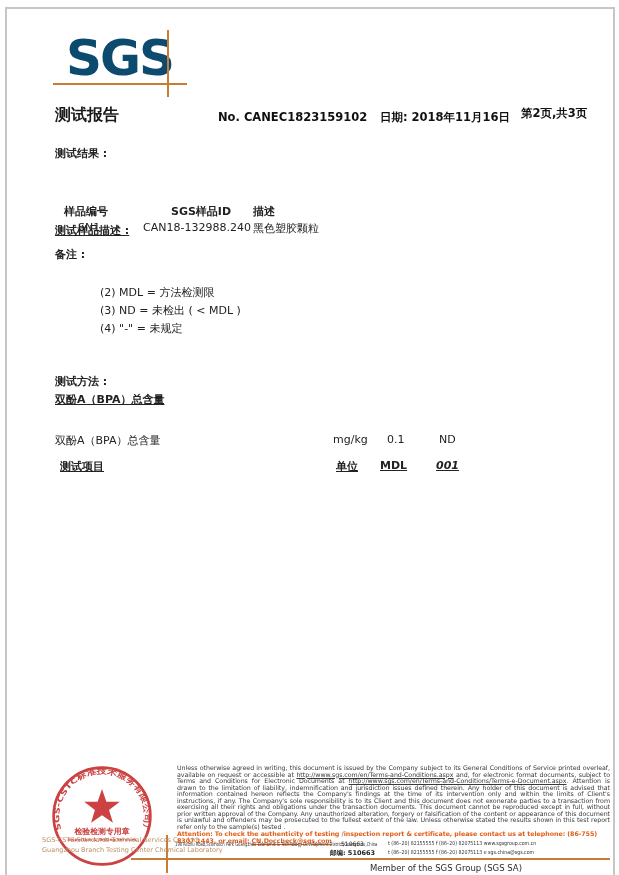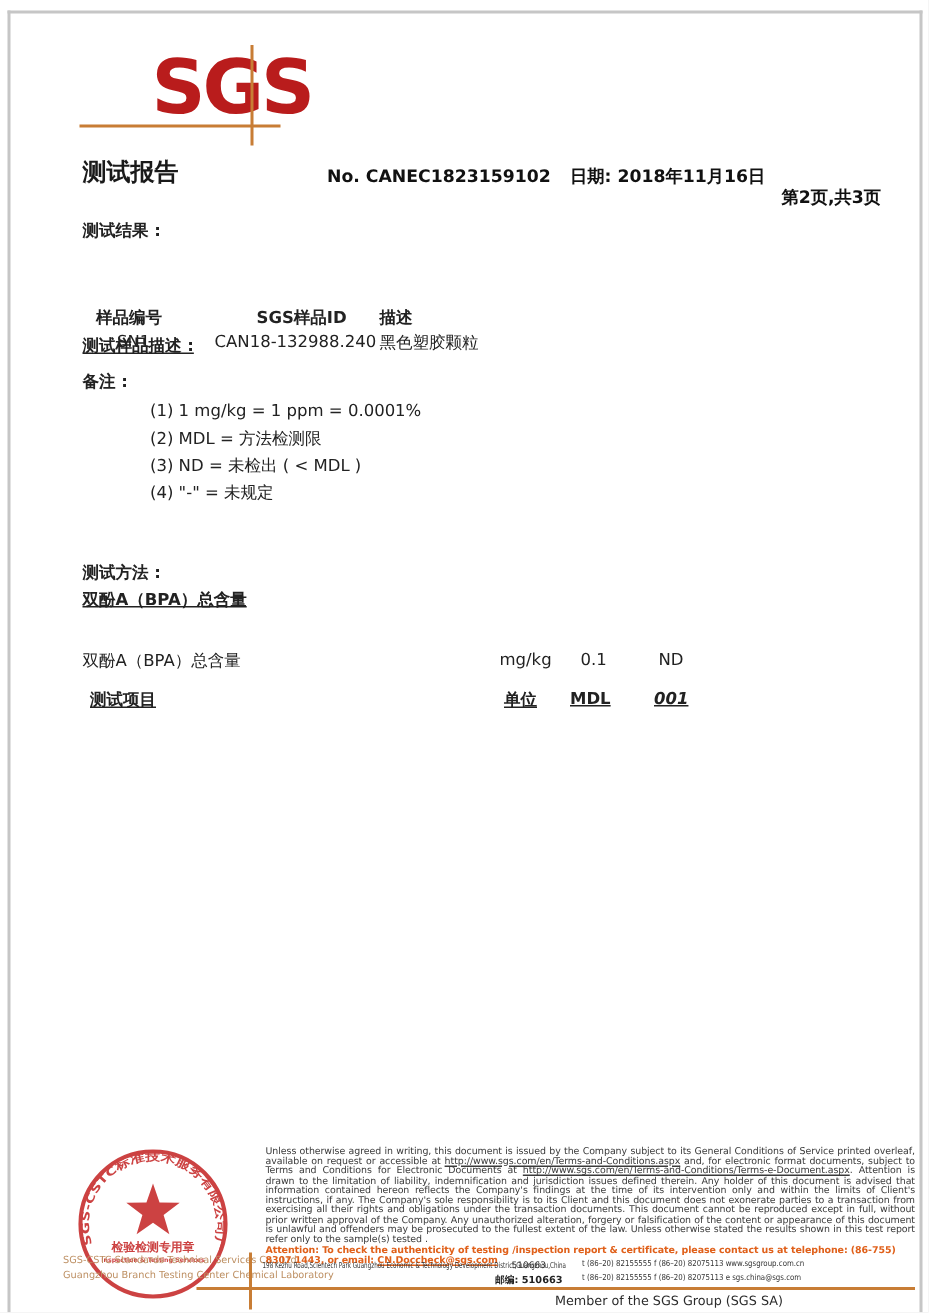--- a/index.html
+++ b/index.html
@@ -4,21 +4,21 @@
 <style>
   html,body{margin:0;padding:0;background:#eee;}
   .page{
     position:relative;width:619px;height:875px;background:#fff;
     font-family:"DejaVu Sans","Liberation Sans",sans-serif;color:#222;
     overflow:hidden;margin:0 auto;
   }
   .abs{position:absolute;}
   .scan-edge{background:#c6c6c6;}
   
-  .logo{font-weight:bold;color:#b91c1c;font-size:50px;letter-spacing:-2px;line-height:1;margin-left:35px;}
+  .logo{font-weight:bold;color:#0c4a6e;font-size:50px;letter-spacing:-2px;line-height:1;}
   .crossline{background:#c87d35;}
   .doc-title{font-size:16px;font-weight:bold;color:#1a1a1a;}
   .hdr-meta{font-size:11.5px;color:#111;}
   
   .t{font-size:11px;color:#222;white-space:nowrap;}
   .b{font-weight:bold;}
   .u{text-decoration:underline;margin-top:44px;}
   .i{font-style:italic;}
   .method{font-size:11px;line-height:18px;color:#222;}
   
@@ -44,36 +44,35 @@
   <div class="abs scan-edge" style="left:5px;top:7px;bottom:0;width:2px"></div>
   <div class="abs scan-edge" style="right:4px;top:7px;bottom:0;width:2px"></div>
 
   <div class="abs logo" style="left:66px;top:33px">SGS</div>
   <div class="abs crossline" style="left:167px;top:30px;width:2px;height:67px"></div>
   <div class="abs crossline" style="left:53px;top:83px;width:134px;height:2px"></div>
 
   <div class="abs doc-title" style="left:55px;top:105px">测试报告</div>
   <div class="abs hdr-meta b" style="left:218px;top:110px">No. CANEC1823159102</div>
   <div class="abs hdr-meta b" style="left:380px;top:110px">日期: 2018年11月16日</div>
-  <div class="abs hdr-meta b" style="left:521px;top:124px">第2页,共3页</div>
+  <div class="abs hdr-meta b" style="left:521px;top:106px">第2页,共3页</div>
 
   <div class="abs t b" style="left:55px;top:146px">测试结果 :</div>
   <div class="abs t b u" style="left:55px;top:179px">测试样品描述 :</div>
 
   <div>
     <div class="abs t b" style="left:64px;top:204px">样品编号</div>
     <div class="abs t b" style="left:171px;top:204px">SGS样品ID</div>
     <div class="abs t b" style="left:253px;top:204px">描述</div>
     <div class="abs t" style="left:78px;top:221px">SN1</div>
     <div class="abs t" style="left:143px;top:221px">CAN18-132988.240</div>
     <div class="abs t" style="left:253px;top:221px">黑色塑胶颗粒</div>
   </div>
 
   <div class="abs t b" style="left:55px;top:247px">备注 :</div>
-  <div class="abs t" style="left:100px;top:267px">(1) 1 mg/kg = 1 ppm = 0.0001%</div>
   <div class="abs t" style="left:100px;top:285px">(2) MDL = 方法检测限</div>
   <div class="abs t" style="left:100px;top:303px">(3) ND = 未检出 ( &lt; MDL )</div>
   <div class="abs t" style="left:100px;top:321px">(4) "-" = 未规定</div>
 
   <div class="abs t b u" style="left:55px;top:348px">双酚A（BPA）总含量</div>
   <div class="abs t b" style="left:55px;top:374px">测试方法 :</div>
 
   <div>
     <div class="abs t b u" style="left:60px;top:415px">测试项目</div>
     <div class="abs t b u" style="left:336px;top:415px">单位</div>

